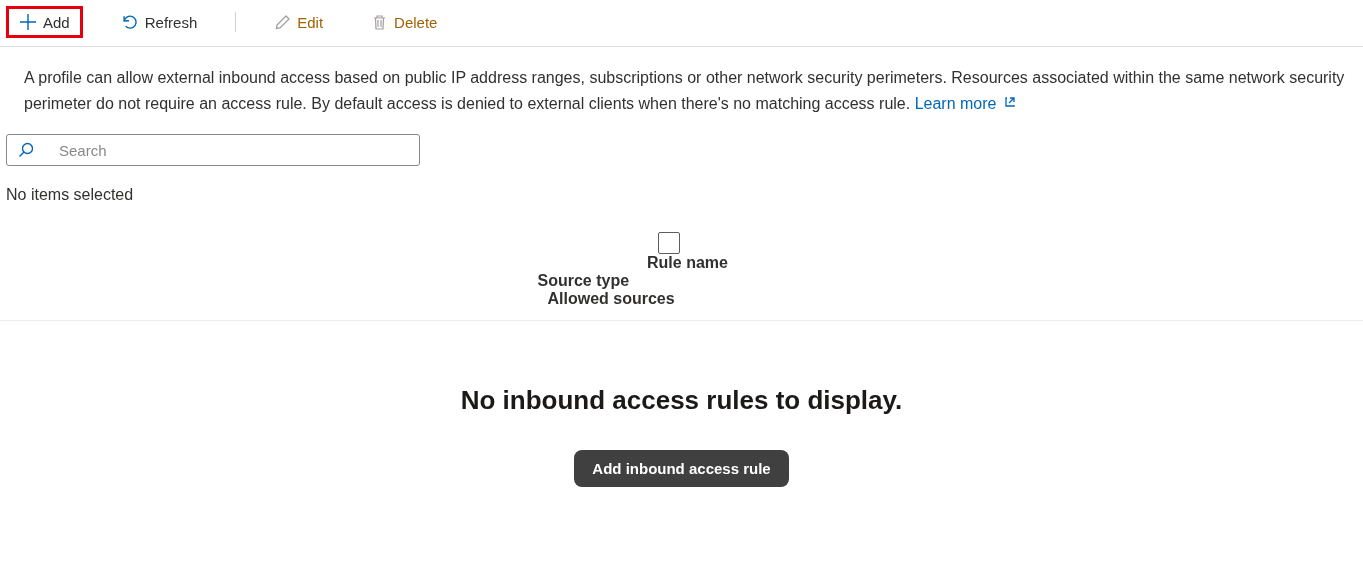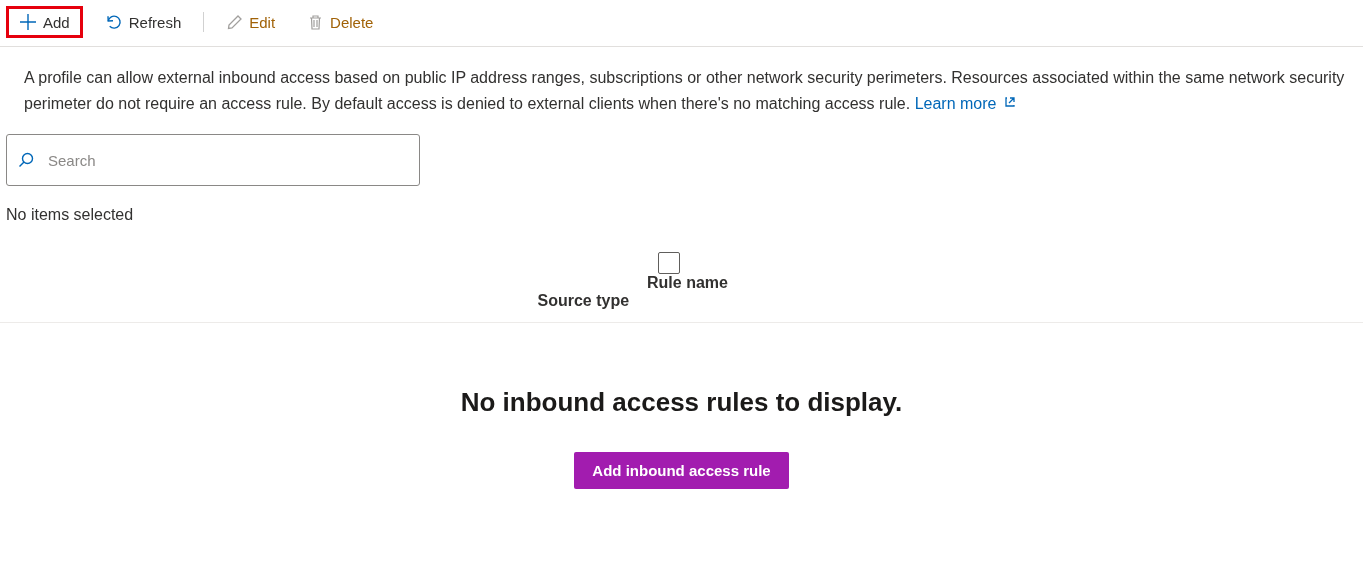--- a/index.html
+++ b/index.html
@@ -10,21 +10,21 @@
     body {
       font-family: "Segoe UI", -apple-system, sans-serif;
       font-size: 14px;
       color: #323130;
       background: #fff;
       width: 1363px;
     }
     .toolbar {
       display: flex;
       align-items: center;
-      gap: 12px;
+      gap: 28px;
       padding: 6px 4px 8px 6px;
       border-bottom: 1px solid #e1dfdd;
     }
     .toolbar-button {
       display: flex;
       align-items: center;
       gap: 6px;
       padding: 4px 10px;
       background: none;
       border: none;
@@ -61,25 +61,25 @@
       text-decoration: none;
       cursor: pointer;
     }
     .search-wrapper {
       margin: 18px 6px 0 6px;
     }
     .search-box {
       display: flex;
       align-items: center;
       width: 414px;
-      height: 52px;
+      height: 32px;
       border: 1px solid #8a8886;
       border-radius: 3px;
       padding: 0 10px;
-      gap: 13px;
+      gap: 24px;
     }
     .search-input {
       flex: 1;
       border: none;
       outline: none;
       font-size: 15px;
       color: #323130;
       background: transparent;
     }
     .search-input::placeholder {
@@ -129,28 +129,28 @@
       color: #1b1a19;
       margin-bottom: 34px;
     }
     .empty-subtitle {
       font-size: 16px;
       color: #323130;
       margin-bottom: 26px;
     }
     .primary-button {
       display: inline-block;
-      background: #a21caf;
+      background: #404040;
       color: #fff;
       border: none;
       padding: 10px 18px;
       font-size: 15px;
       font-weight: 600;
       cursor: pointer;
-      border-radius: 2px;
+      border-radius: 8px;
     }
   </style>
 </head>
 <body>
 
 <div class="toolbar">
   <div class="add-button-wrapper">
     <button class="toolbar-button">
       <span class="icon">
         <svg width="18" height="18" viewBox="0 0 18 18" fill="none">
@@ -217,18 +217,19 @@
 </div>
 
 <div class="selection-status">No items selected</div>
 
 <div class="table-header">
   <div class="col-checkbox">
     <div class="checkbox-box"></div>
   </div>
   <div class="col-rule-name">Rule name</div>
   <div class="col-source-type">Source type</div>
+  <div class="col-allowed-sources">Allowed sources</div>
 </div>
 
 <div class="empty-state">
   <div class="empty-title">No inbound access rules to display.</div>
   <button class="primary-button">Add inbound access rule</button>
 </div>
 
 </body></html>

